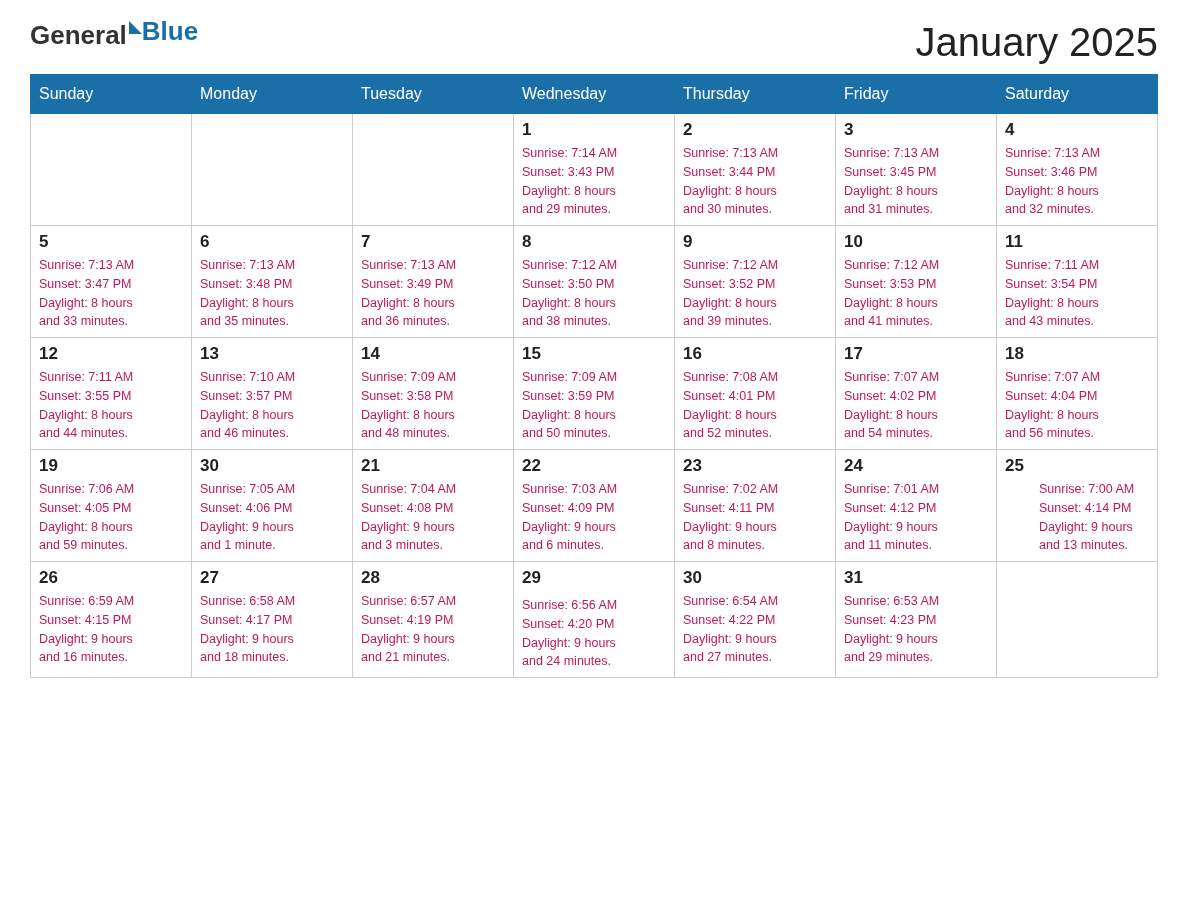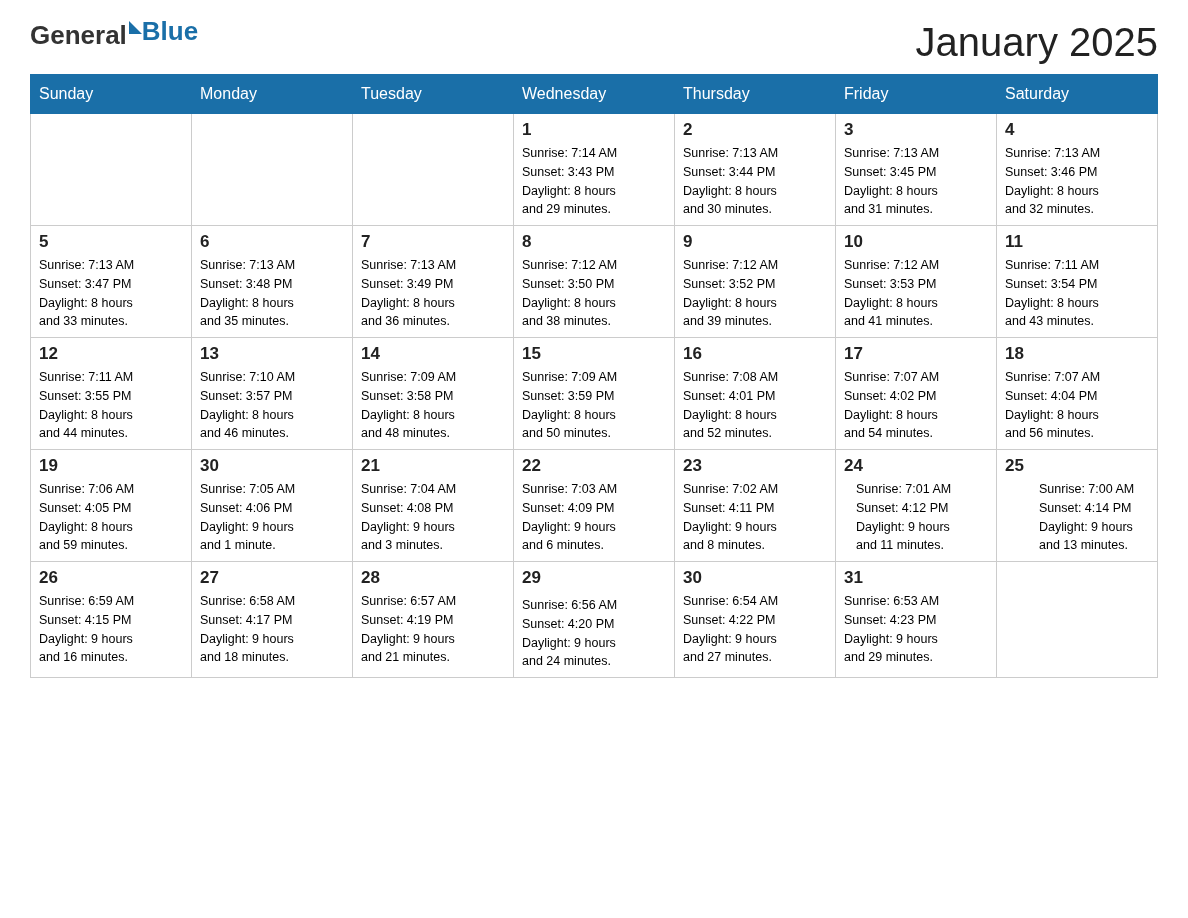--- a/index.html
+++ b/index.html
@@ -59,21 +59,21 @@
       min-height: 100px;
     }
     .day-number {
       font-size: 17px;
       font-weight: bold;
       color: #222;
       margin-bottom: 4px;
     }
     .day-info {
       font-size: 12.5px;
-      color: #000000;
+      color: #be185d;
       line-height: 1.5;
     }
     .empty-cell {
       background: #fff;
     }
     .calendar tbody tr {
       height: 110px;
     }
   </style>
 </head>
@@ -270,21 +270,21 @@
         </td>
         <td>
           <div class="day-number">23</div>
           <div class="day-info" style="white-space: pre-line;">Sunrise: 7:02 AM
 Sunset: 4:11 PM
 Daylight: 9 hours
 and 8 minutes.</div>
         </td>
         <td>
           <div class="day-number">24</div>
-          <div class="day-info" style="white-space: pre-line; margin-left: 12px;">Sunrise: 7:01 AM
+          <div class="day-info" style="white-space: pre-line;">Sunrise: 7:01 AM
 Sunset: 4:12 PM
 Daylight: 9 hours
 and 11 minutes.</div>
         </td>
         <td>
           <div class="day-number">25</div>
           <div class="day-info" style="white-space: pre-line; margin-left: 34px;">Sunrise: 7:00 AM
 Sunset: 4:14 PM
 Daylight: 9 hours
 and 13 minutes.</div>

